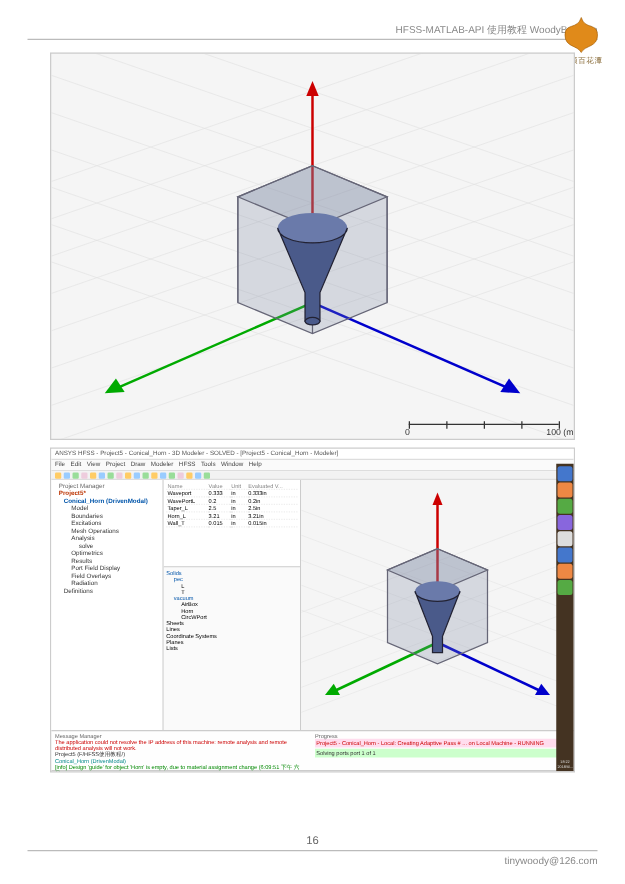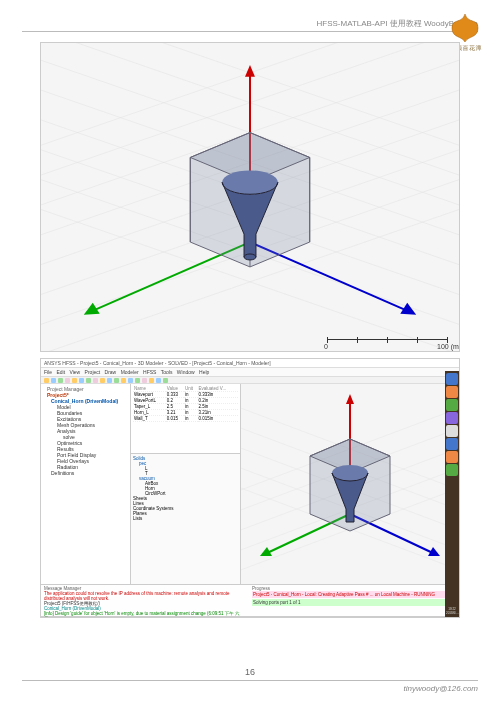--- a/index.html
+++ b/index.html
@@ -17,21 +17,21 @@
   .axis.blue { stroke: #00c; }
   .arrowhead { fill: currentColor; }
   .cube { fill: rgba(120,130,160,0.25); stroke: #667; stroke-width: 1; }
   .horn { fill: #4a5a8a; stroke: #223; stroke-width: 1; }
   .horn-top { fill: #6a7aaa; }
   .scale-bar { position: absolute; bottom: 8px; right: 12px; font-size: 7px; color: #333; }
   .scale-line { border-top: 1px solid #333; height: 4px; position: relative; }
   .scale-tick { position: absolute; top: -3px; width: 1px; height: 6px; background: #333; }
   .scale-labels { position: absolute; top: 4px; width: 100%; }
   .page-number { position: absolute; bottom: 30px; left: 0; right: 0; text-align: center; font-size: 9px; color: #666; }
-  .footer-email { position: absolute; bottom: 14px; right: 22px; font-size: 8px; color: #888; font-style: italic; }
+  .footer-email { position: absolute; bottom: 14px; right: 22px; font-size: 8px; color: #888; }
   .footer-line { position: absolute; bottom: 26px; left: 22px; right: 22px; border-top: 1px solid #bbb; }
 
   
   .app-titlebar { font-size: 5px; color: #555; padding: 1px 3px; background: #fff; border-bottom: 1px solid #ddd; white-space: nowrap; overflow: hidden; }
   .app-menu { font-size: 5px; color: #444; padding: 1px 3px; background: #fafafa; border-bottom: 1px solid #ddd; white-space: nowrap; }
   .app-menu span { margin-right: 3px; }
   .toolbar { height: 7px; background: #f2f2f2; border-bottom: 1px solid #ddd; display: flex; gap: 2px; padding: 1px 3px; }
   .tb-icon { width: 5px; height: 5px; background: #fc6; border-radius: 1px; }
   .tb-icon.alt { background: #9cf; }
   .tb-icon.g { background: #9d9; }

